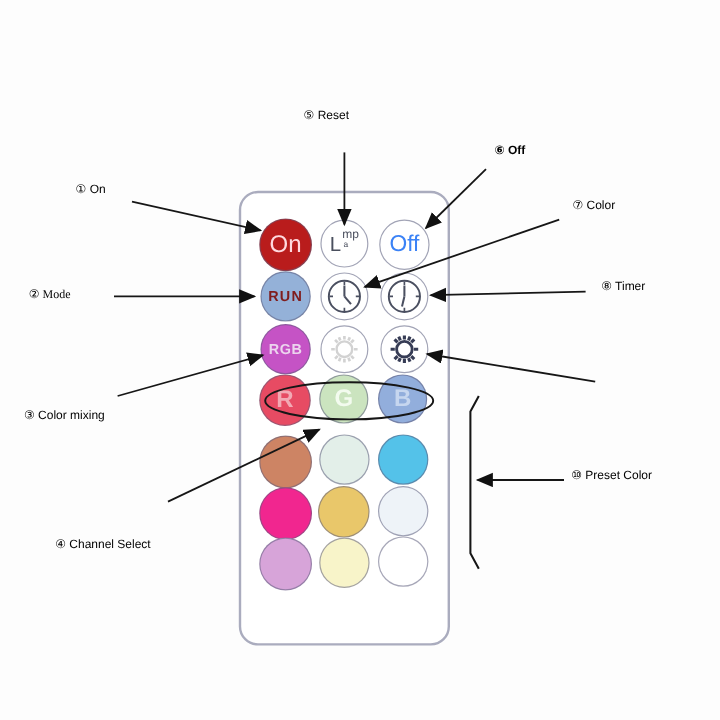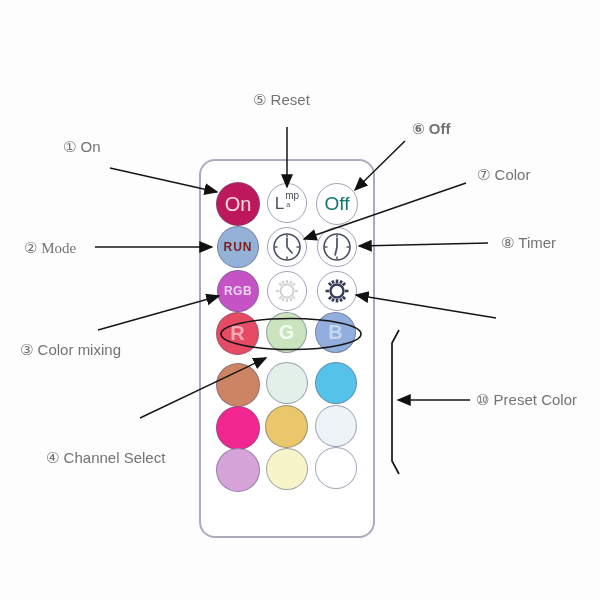--- a/index.html
+++ b/index.html
@@ -46,57 +46,57 @@
   .b-p8{left:315px;top:447px;width:42px;height:42px;}
   
   .lamp-inner{display:flex;align-items:center;line-height:1;color:#4a4f5e;}
   .lamp-main{font-size:17px;}
   .lamp-stack{display:flex;flex-direction:column;align-items:flex-start;margin-left:1px;margin-top:-8px;}
   .lamp-sup{font-size:10px;}
   .lamp-sub{font-size:7px;margin-left:1px;}
   
   .iconwrap{width:40px;height:40px;display:block;}
   
-  .lbl{position:absolute;font-size:15px;color:#737373;white-space:nowrap;}
-  .l-on{left:63px;top:138px;}
+  .lbl{position:absolute;font-size:10px;color:#000000;white-space:nowrap;}
+  .l-on{left:63px;top:153px;}
   .l-mode{left:24px;top:239px;font-family:Liberation Serif, serif;}
   .l-colormix{left:20px;top:341px;}
   .l-channel{left:46px;top:429px;margin-top:20px;}
   .l-reset{left:253px;top:91px;}
   .l-off{left:412px;top:120px;font-weight:bold;}
   .l-sleep{left:477px;top:166px;}
   .l-timer{left:501px;top:234px;}
   .l-bright{left:501px;top:314px;}
   .l-preset{left:476px;top:391px;}
   
   .overlay{position:absolute;left:0;top:0;width:600px;height:600px;pointer-events:none;}
 </style>
 </head>
 <body>
 
 <div class="canvas">
 
   <div class="remote"></div>
 
-  <div class="btn b-on" style="background-color: #be185d;">
+  <div class="btn b-on" style="background-color: #b91c1c;">
     <span style="color: rgb(255, 217, 222);">On</span>
   </div>
 
   <div class="btn whitebtn b-lamp">
     <span class="lamp-inner">
       <span class="lamp-main">L</span>
       <span class="lamp-stack">
         <span class="lamp-sup">mp</span>
         <span class="lamp-sub">a</span>
       </span>
     </span>
   </div>
 
   <div class="btn whitebtn b-off">
-    <span style="color: #0f766e;">Off</span>
+    <span style="color: #3b82f6;">Off</span>
   </div>
 
   <div class="btn b-run" style="background-color: rgb(148, 177, 216);">
     <span style="color: #7f1d1d;">RUN</span>
   </div>
 
   <div class="btn whitebtn b-clock1">
     <span class="iconwrap" style="color: rgb(74, 79, 96);">
       <svg viewBox="0 0 40 40" width="40" height="40">
         <circle cx="20" cy="20" r="13" fill="none" stroke="currentColor" stroke-width="1.6"></circle>

